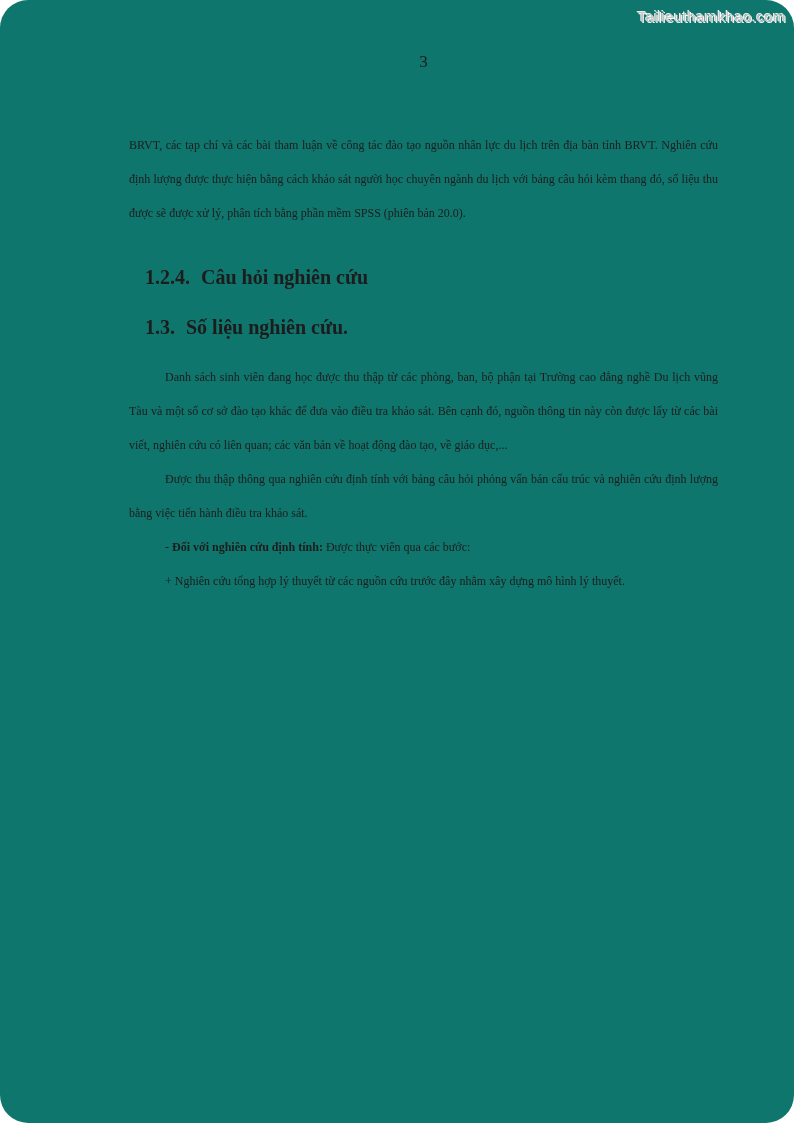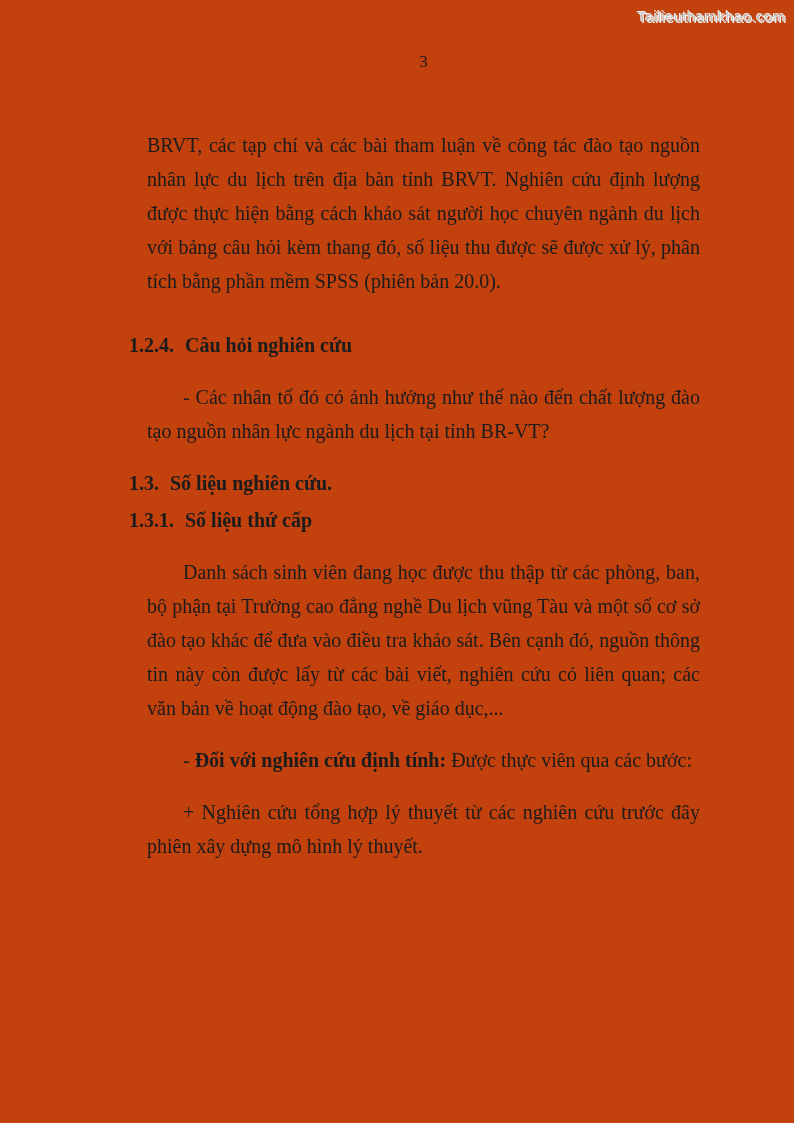--- a/index.html
+++ b/index.html
@@ -4,24 +4,25 @@
 <style>
   html, body {
     margin: 0;
     padding: 0;
     background: #ffffff;
   }
   .page {
     position: relative;
     width: 794px;
     height: 1123px;
-    background: #c2410c;
+    background: #0f766e;
     overflow: hidden;
     font-family: "Liberation Serif", "DejaVu Serif", serif;
     color: #1c1c1c;
+    border-radius: 28px;
   }
   .watermark {
     position: absolute;
     top: 8px;
     right: 8px;
     font-family: "Liberation Sans", "DejaVu Sans", sans-serif;
     font-size: 15px;
     letter-spacing: 0.4px;
     color: #c6c6c6;
     text-shadow: 1px 1px 0 #ffffff, -1px -1px 0 #efefef;
@@ -34,31 +35,31 @@
     width: 589px;
   }
   .page-number {
     text-align: center;
     font-size: 17px;
     line-height: 24px;
     height: 24px;
     margin: 0 0 54px 0;
   }
   .para {
-    margin: 18px;
-    font-size: 20px;
+    margin: 0;
+    font-size: 12px;
     line-height: 34px;
     text-align: justify;
     text-indent: 36px;
   }
   .para.flush {
     text-indent: 0;
   }
   .heading {
-    margin: 0;
+    margin: 16px;
     font-size: 20px;
     line-height: 34px;
     font-weight: bold;
     text-align: left;
   }
   .heading.hs-lg  { margin-top: 30px; }
   .heading.hs-md  { margin-top: 8px; }
   .heading.hs-sm  { margin-top: 3px; }
   .heading.hs-none{ margin-top: 0; }
   .h-num { margin-right: 11px; }
@@ -75,29 +76,28 @@
 
   <div class="column">
 
     <div class="page-number">3</div>
 
     <p class="para flush">BRVT, các tạp chí và các bài tham luận về công tác đào tạo nguồn nhân lực du lịch trên địa bàn tỉnh BRVT. Nghiên cứu định lượng được thực hiện bằng cách khảo sát người học chuyên ngành du lịch với bảng câu hỏi kèm thang đó, số liệu thu được sẽ được xử lý, phân tích bằng phần mềm SPSS (phiên bản 20.0).</p>
 
     <h2 class="heading hs-lg"><span class="h-num">1.2.4.</span><span>Câu hỏi nghiên cứu</span></h2>
 
 
-    <p class="para">- Các nhân tố đó có ảnh hưởng như thế nào đến chất lượng đào tạo nguồn nhân lực ngành du lịch tại tỉnh BR-VT?</p>
 
 
     <h2 class="heading hs-md"><span class="h-num">1.3.</span><span>Số liệu nghiên cứu.</span></h2>
 
-    <h2 class="heading hs-sm"><span class="h-num">1.3.1.</span><span>Số liệu thứ cấp</span></h2>
 
     <p class="para">Danh sách sinh viên đang học được thu thập từ các phòng, ban, bộ phận tại Trường cao đẳng nghề Du lịch vũng Tàu và một số cơ sở đào tạo khác để đưa vào điều tra khảo sát. Bên cạnh đó, nguồn thông tin này còn được lấy từ các bài viết, nghiên cứu có liên quan; các văn bản về hoạt động đào tạo, về giáo dục,...</p>
 
 
+    <p class="para">Được thu thập thông qua nghiên cứu định tính với bảng câu hỏi phỏng vấn bán cấu trúc và nghiên cứu định lượng bằng việc tiến hành điều tra khảo sát.</p>
 
     <p class="para"><span>- </span><span class="bold-italic">Đối với nghiên cứu định tính:</span><span> Được thực viên qua các bước:</span></p>
 
-    <p class="para">+ Nghiên cứu tổng hợp lý thuyết từ các nghiên cứu trước đây phiên xây dựng mô hình lý thuyết.</p>
+    <p class="para">+ Nghiên cứu tổng hợp lý thuyết từ các nguồn cứu trước đây nhằm xây dựng mô hình lý thuyết.</p>
 
   </div>
 </div>
 
 </body></html>

